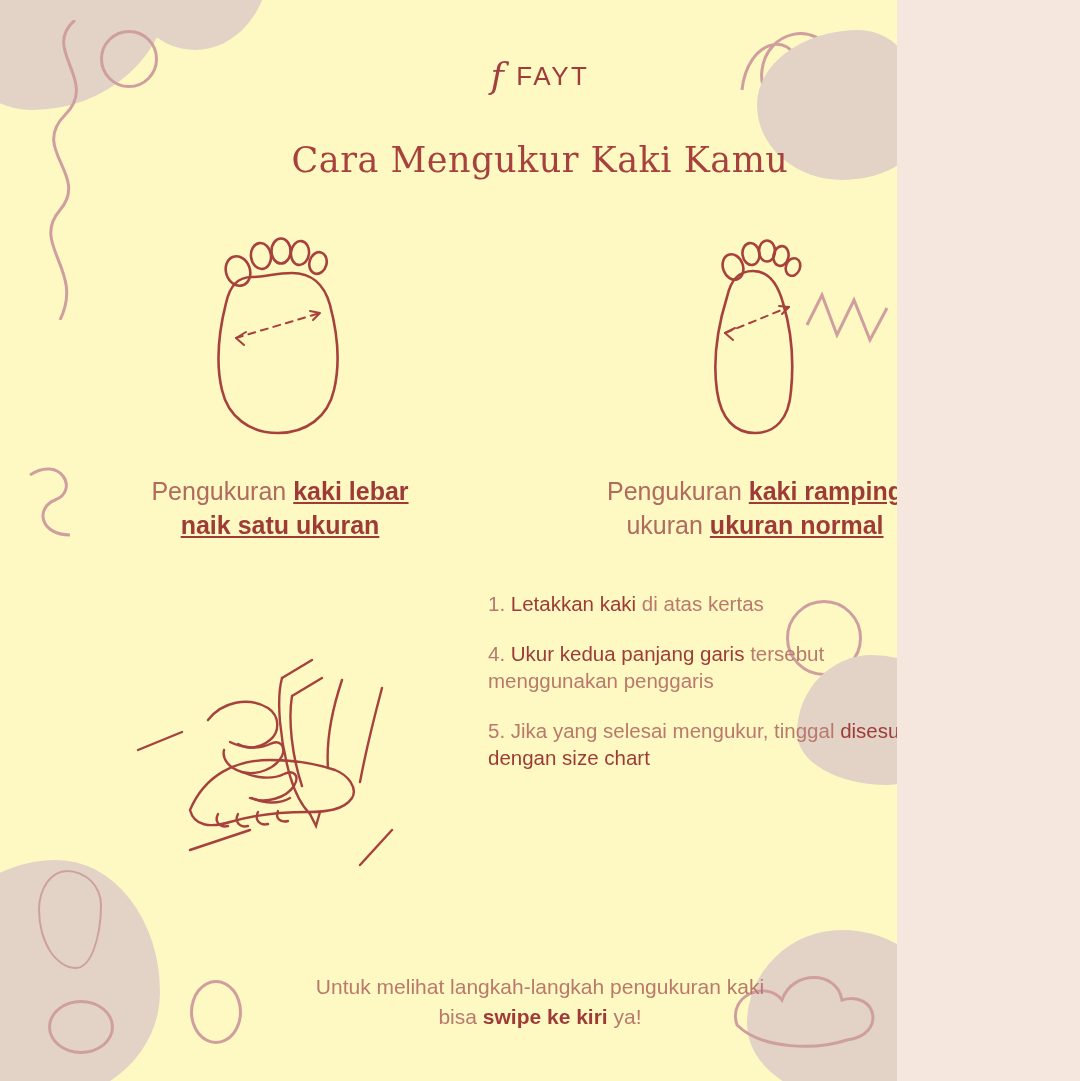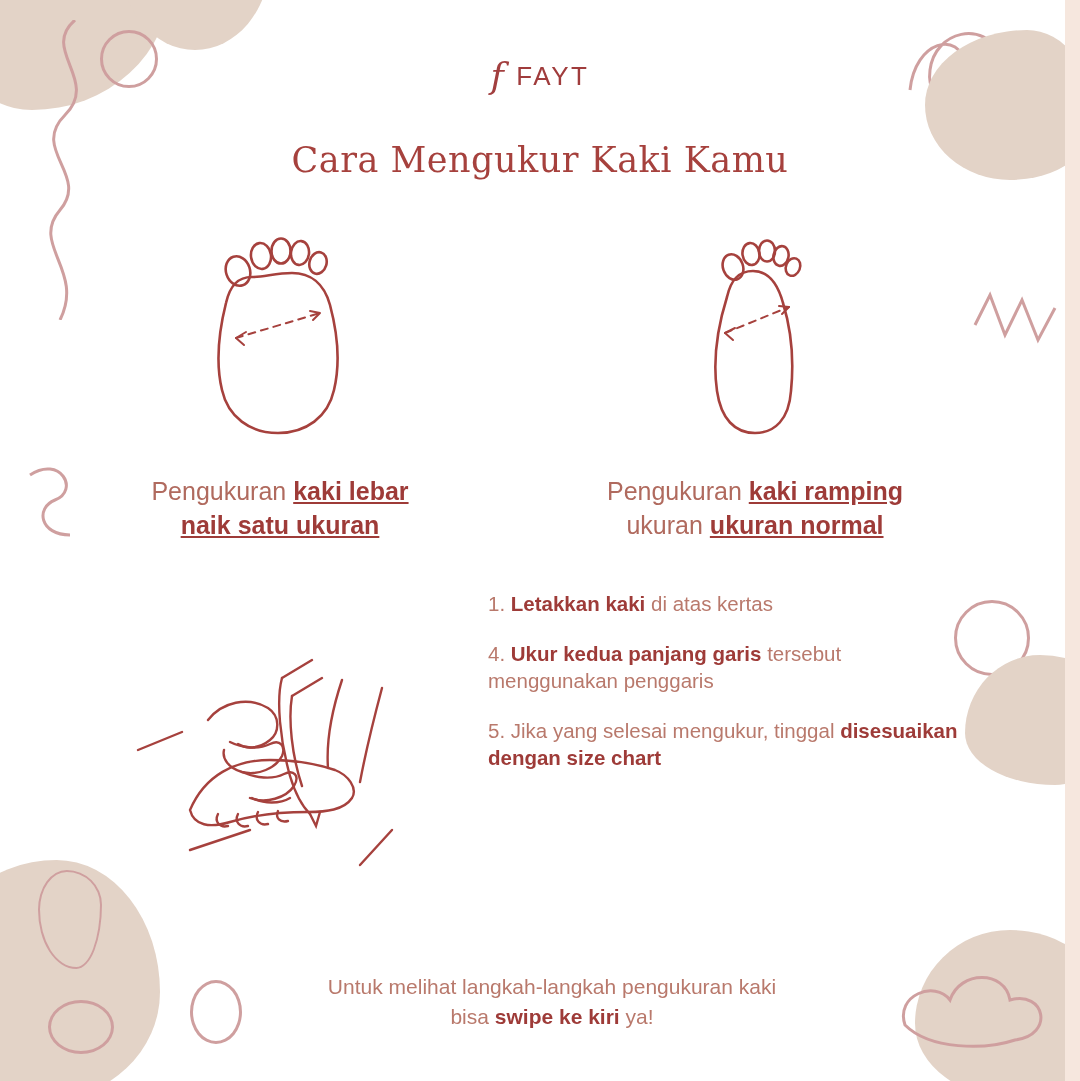--- a/index.html
+++ b/index.html
@@ -9,24 +9,24 @@
   body {
     width: 1080px;
     height: 1081px;
     background: #f6e7de;
     font-family: "Liberation Sans", sans-serif;
     overflow: hidden;
     position: relative;
   }
   #page {
     position: relative;
-    width: 1065px;
+    width: 897px;
     height: 1081px;
     overflow: hidden;
-    background: #ffffff;
+    background: #fef9c3;
   }
 
   
   .deco {
     position: absolute;
     pointer-events: none;
   }
   .blob-soft {
     background: #e3d3c7;
   }
@@ -114,36 +114,36 @@
     width: 470px;
   }
   .step {
     font-size: 20.5px;
     line-height: 1.32;
     color: #b9796c;
     margin-bottom: 23px;
   }
   .step b {
     color: #9e3b38;
-    font-weight: bold;
+    font-weight: normal;
   }
 
   
   #hand-art {
     position: absolute;
     left: 130px;
     top: 600px;
     width: 330px;
     height: 290px;
   }
 
   
   #footnote {
     position: absolute;
-    left: 202px;
+    left: 190px;
     top: 972px;
     width: 700px;
     text-align: center;
     font-size: 21px;
     line-height: 1.45;
     color: #b9796c;
   }
   #footnote b {
     color: #9e3b38;
     font-weight: bold;

